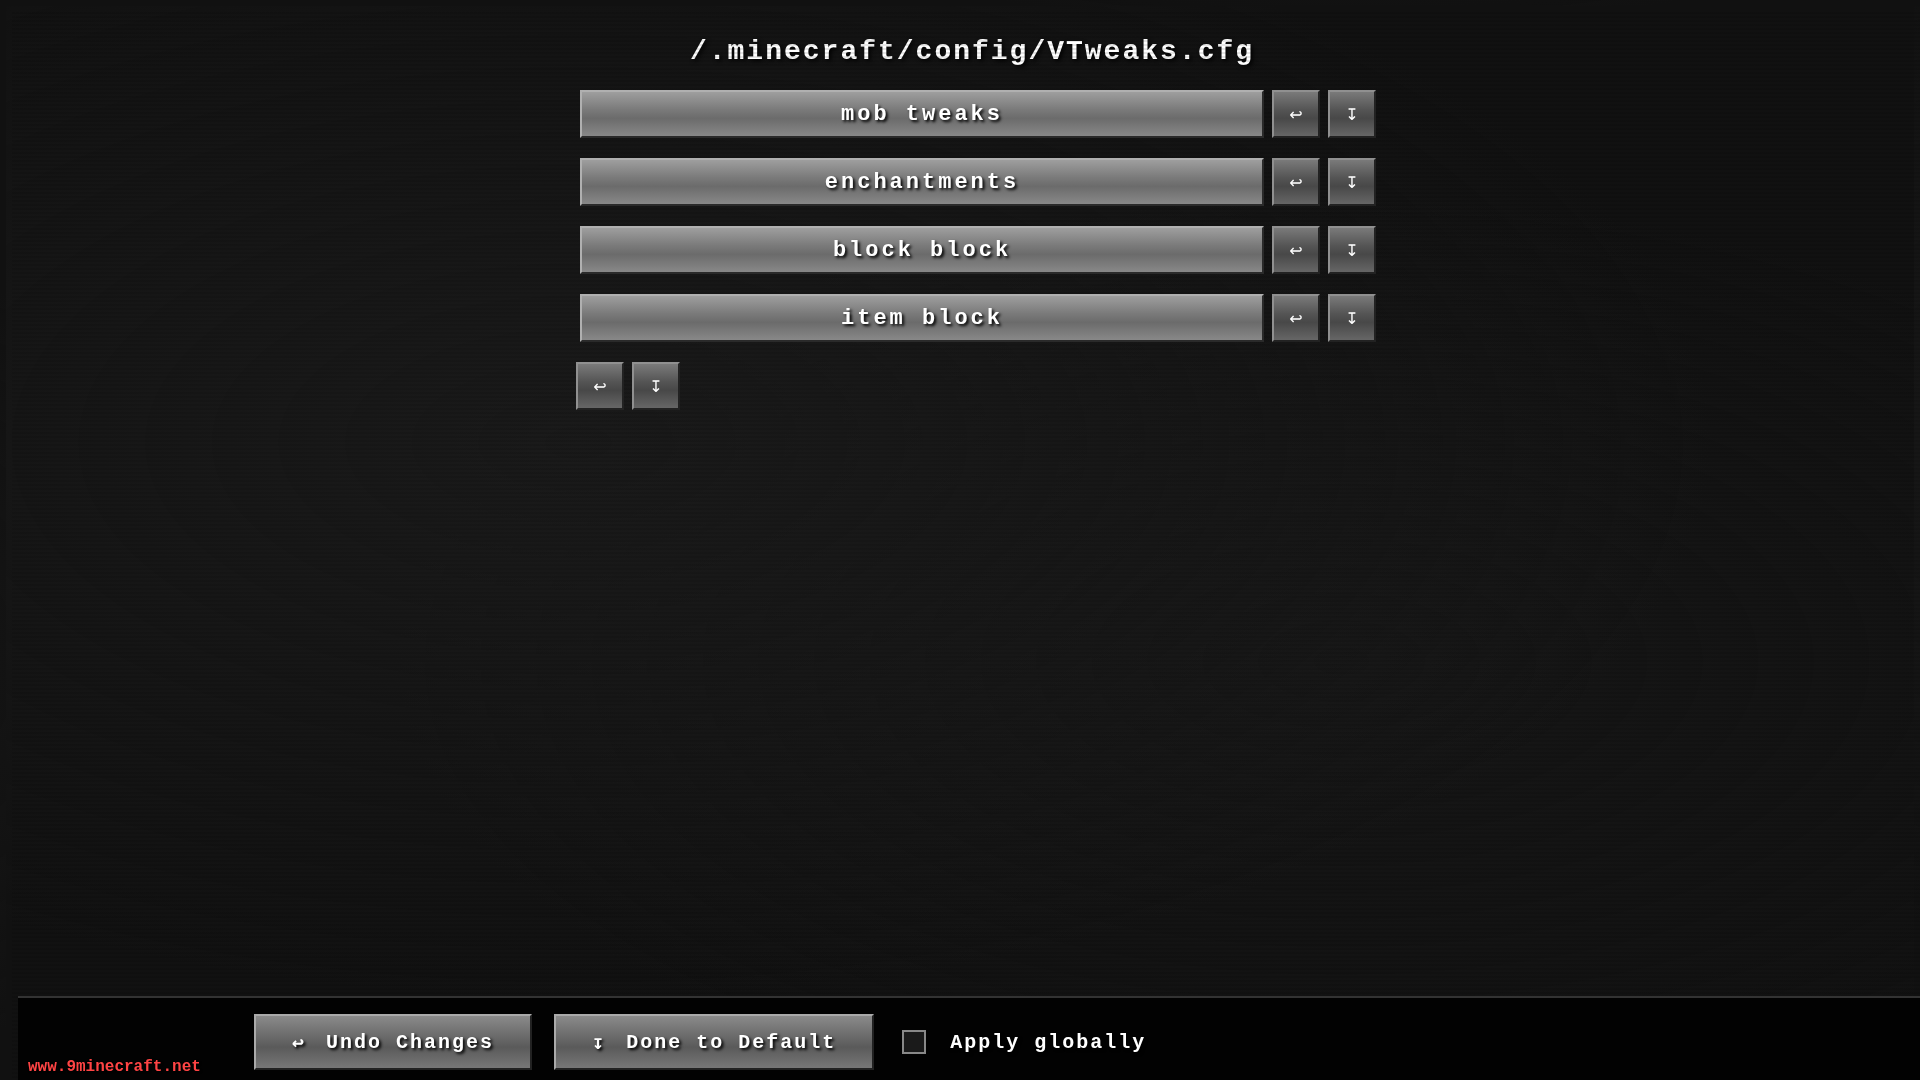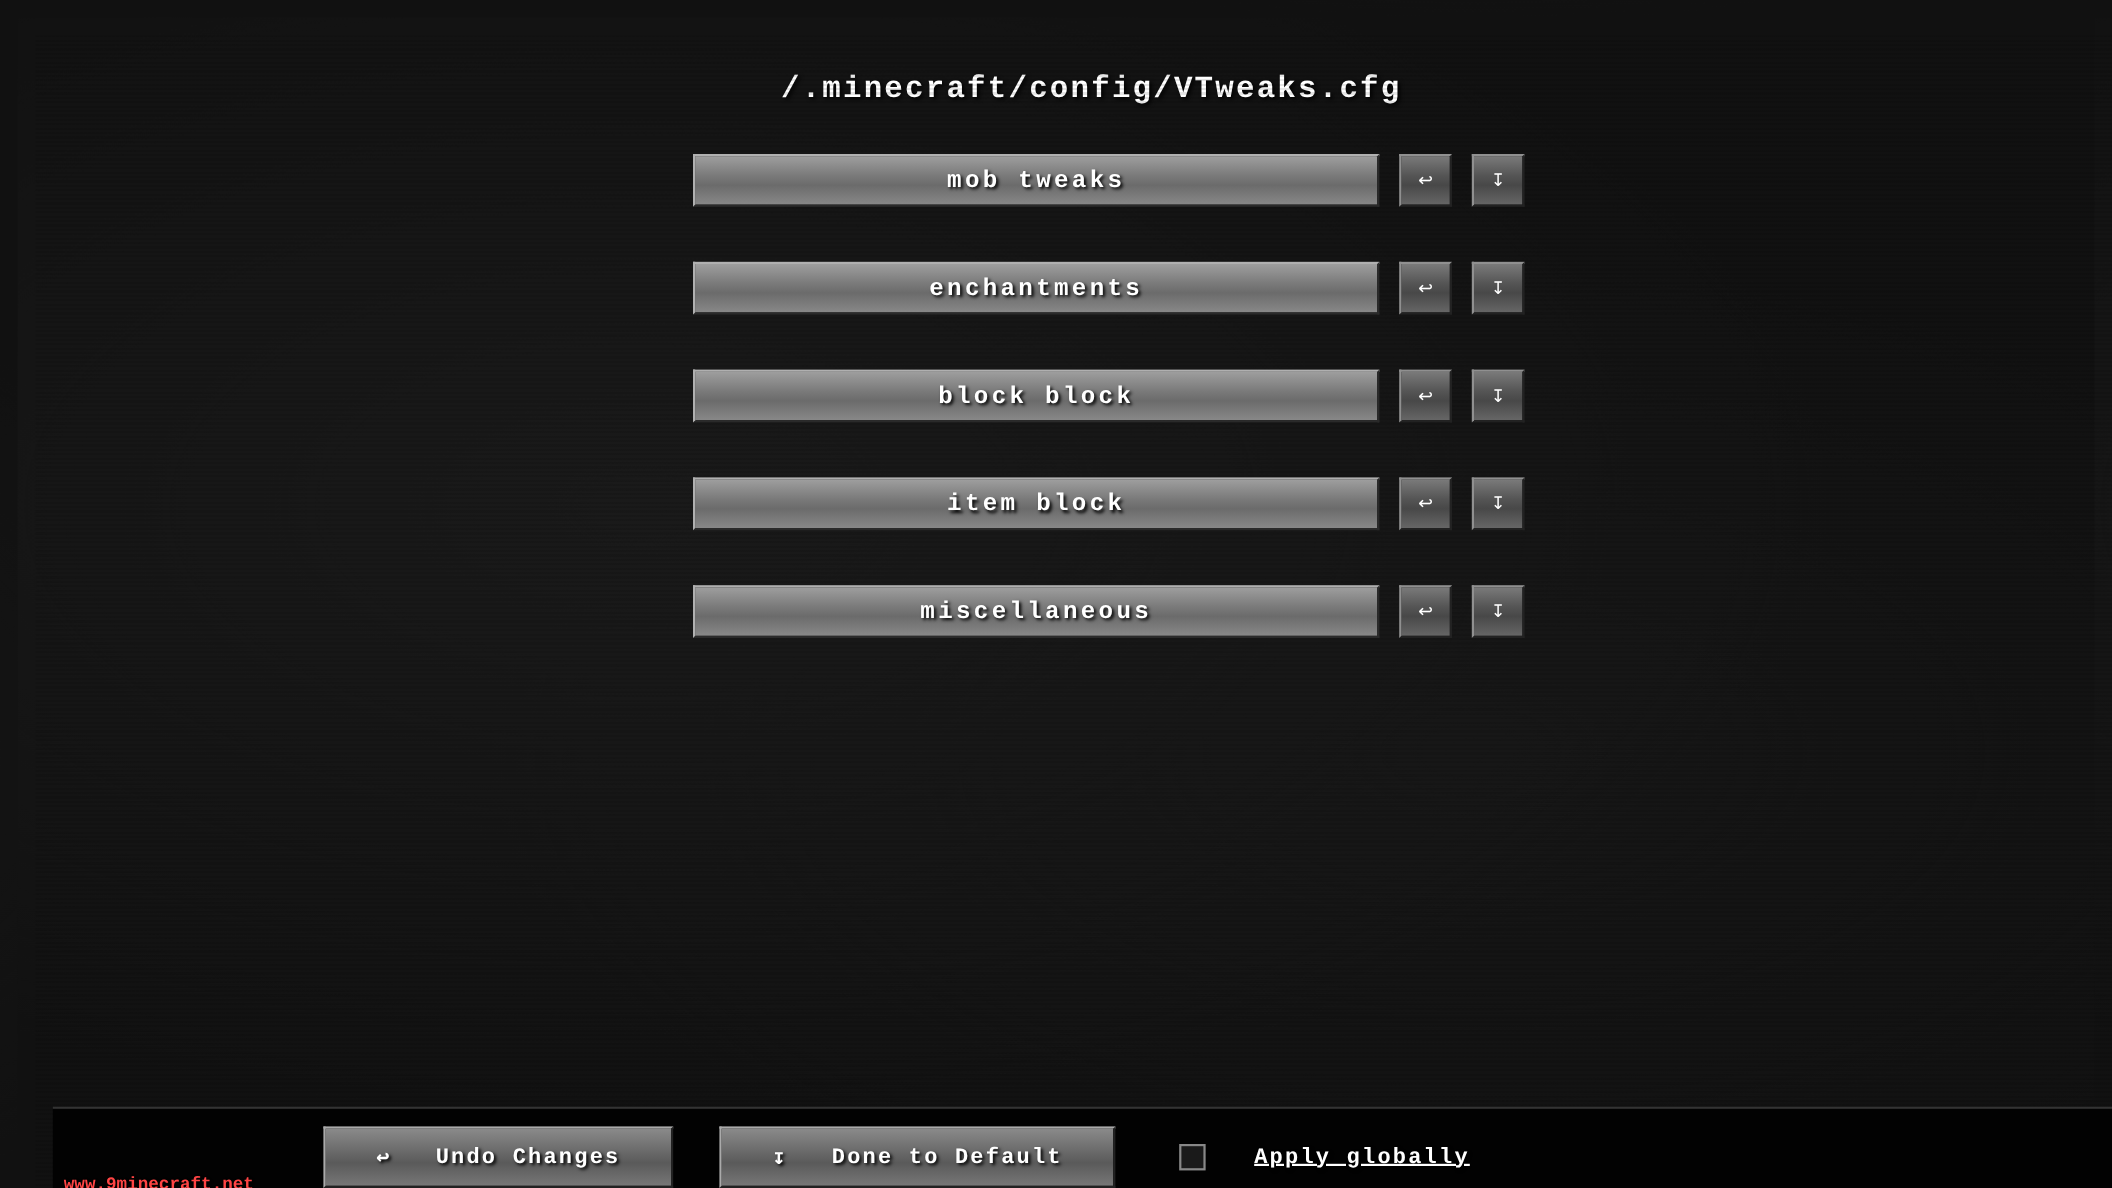--- a/index.html
+++ b/index.html
@@ -1,16 +1,16 @@
 <!DOCTYPE html>
 <html><head>
   <meta charset="utf-8">
   <style>
     * {
-      margin: 16px;
+      margin: 6px;
       padding: 0;
       box-sizing: border-box;
     }
 
     body {
       width: 1920px;
       height: 1080px;
       background-color: #111111;
       background-image: 
         radial-gradient(ellipse at 30% 40%, #1a1a1a 0%, transparent 60%),
@@ -147,21 +147,20 @@
       display: flex;
       align-items: center;
       gap: 12px;
       color: #ffffff;
       font-size: 20px;
       font-family: 'Courier New', monospace;
       font-weight: bold;
       letter-spacing: 2px;
       text-shadow: 2px 2px 3px #000000;
       cursor: pointer;
-      text-decoration: underline;
     }
 
     .checkbox {
       width: 24px;
       height: 24px;
       background: #1a1a1a;
       border: 2px solid #888888;
       cursor: pointer;
       flex-shrink: 0;
     }
@@ -228,21 +227,20 @@
     <button class="menu-button">item  block</button>
     <button class="icon-button">
       <span class="row-undo-icon">↩</span>
     </button>
     <button class="icon-button">
       <span class="row-reset-icon">↧</span>
     </button>
   </div>
 
   <div class="menu-row">
-    <button class="menu-button">miscellaneous</button>
     <button class="icon-button">
       <span class="row-undo-icon">↩</span>
     </button>
     <button class="icon-button">
       <span class="row-reset-icon">↧</span>
     </button>
   </div>
 
 </div>
 

